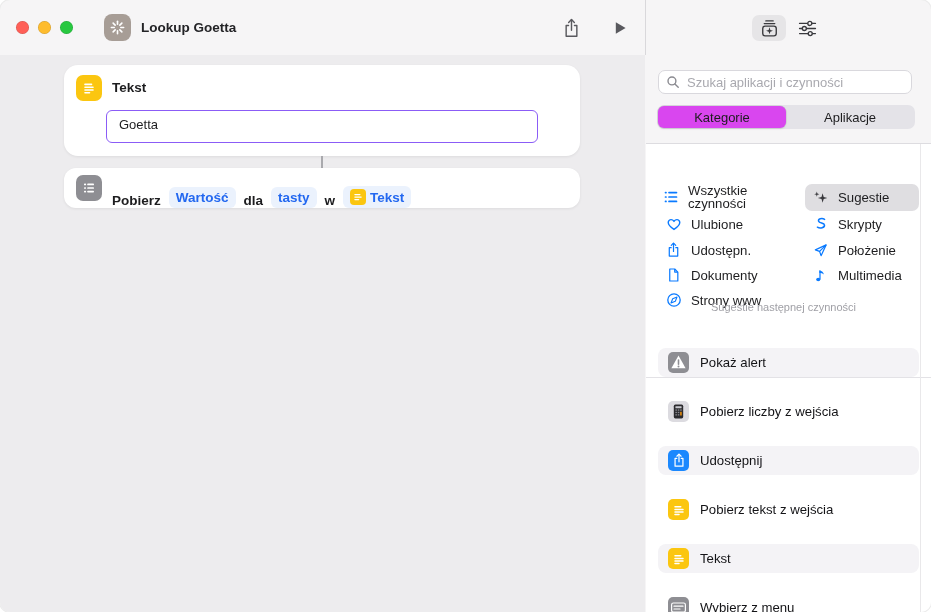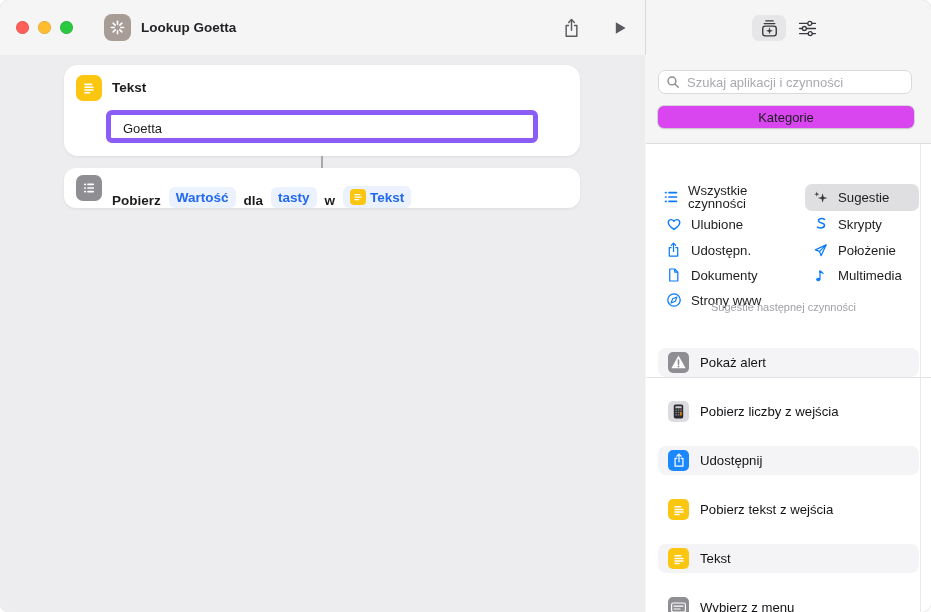--- a/index.html
+++ b/index.html
@@ -28,21 +28,21 @@
   .canvas{position:absolute;left:0;top:55px;width:645px;height:557px;background:#EDECEE;}
   .card{position:absolute;left:64px;width:516px;background:#fff;
     box-shadow:0 1px 3px rgba(0,0,0,0.07);}
   .card1{top:10px;height:91px;border-radius:14px;}
   .card2{top:113px;height:40px;border-radius:12px;}
   .action-icon{position:absolute;left:12px;width:26px;height:26px;border-radius:7px;
     display:flex;align-items:center;justify-content:center;}
   .ai-yellow{background:#FBC610;} .ai-gray{background:#8E8E93;}
   .card1 .action-icon{top:10px;} .card2 .action-icon{top:7px;}
   .card-label{position:absolute;left:48px;top:15px;font-size:13.5px;font-weight:700;color:#1D1D1F;}
-  .text-box{position:absolute;left:42px;top:45px;width:432px;height:33px;border:5px solid #8b5cf6;
+  .text-box{position:absolute;left:42px;top:45px;width:432px;height:33px;border:1px solid #8b5cf6;
     border-radius:6px;background:#fff;padding:6px 12px;font-size:13px;color:#1D1D1F;}
   .connector{position:absolute;left:321px;top:101px;width:2px;height:12px;background:#A9A9AD;}
   .sentence{position:absolute;left:48px;top:0;height:40px;display:flex;align-items:flex-end;gap:8px;
     font-size:13.5px;font-weight:700;color:#1D1D1F;}
   .pill{background:#EBF2FD;color:#2368F0;border-radius:6px;padding:3px 7px;font-size:13.5px;
     font-weight:700;display:flex;align-items:center;gap:4px;}
   .mini-icon{width:16px;height:16px;border-radius:4px;background:#FBC610;display:flex;
     align-items:center;justify-content:center;}
   
   .panel{position:absolute;left:646px;top:55px;width:285px;height:557px;}
@@ -216,20 +216,21 @@
         <svg width="14" height="14" viewBox="0 0 16 16" fill="none" stroke="currentColor" stroke-width="1.6">
           <circle cx="6.8" cy="6.8" r="4.5"></circle>
             <line x1="10.2" y1="10.2" x2="14" y2="14" stroke-linecap="round"></line>
         </svg>
       </span>
       <input placeholder="Szukaj aplikacji i czynności" style="">
     </div>
 
     <div class="segmented">
       <div class="seg selected">Kategorie</div>
+      <div class="seg">Aplikacje</div>
     </div>
 
     <div class="panel-body">
 
       <div class="cat-hl"></div>
 
       <div class="cat" style="left:16px;top:37px;height:32px;">
         <span class="cicon">
           <svg width="16" height="16" viewBox="0 0 16 16" stroke="currentColor" stroke-width="1.7" stroke-linecap="round">
             <line x1="2.5" y1="3.6" x2="3" y2="3.6"></line>

